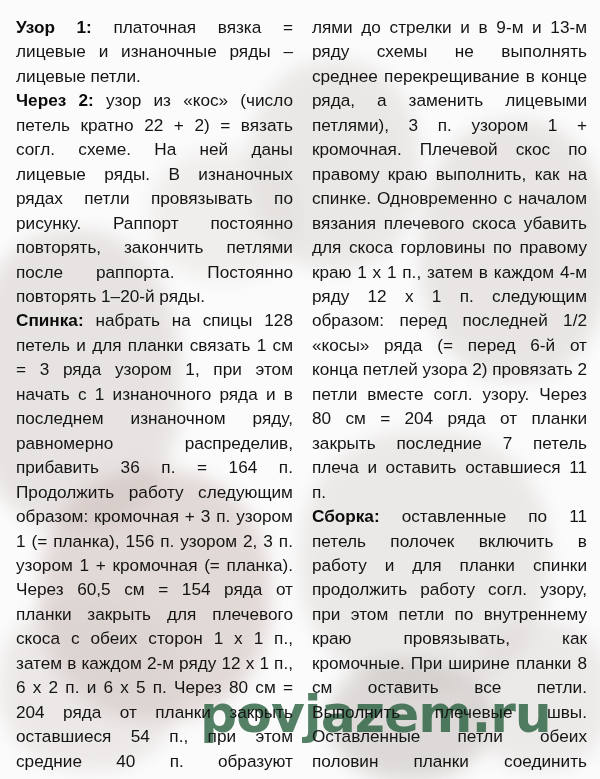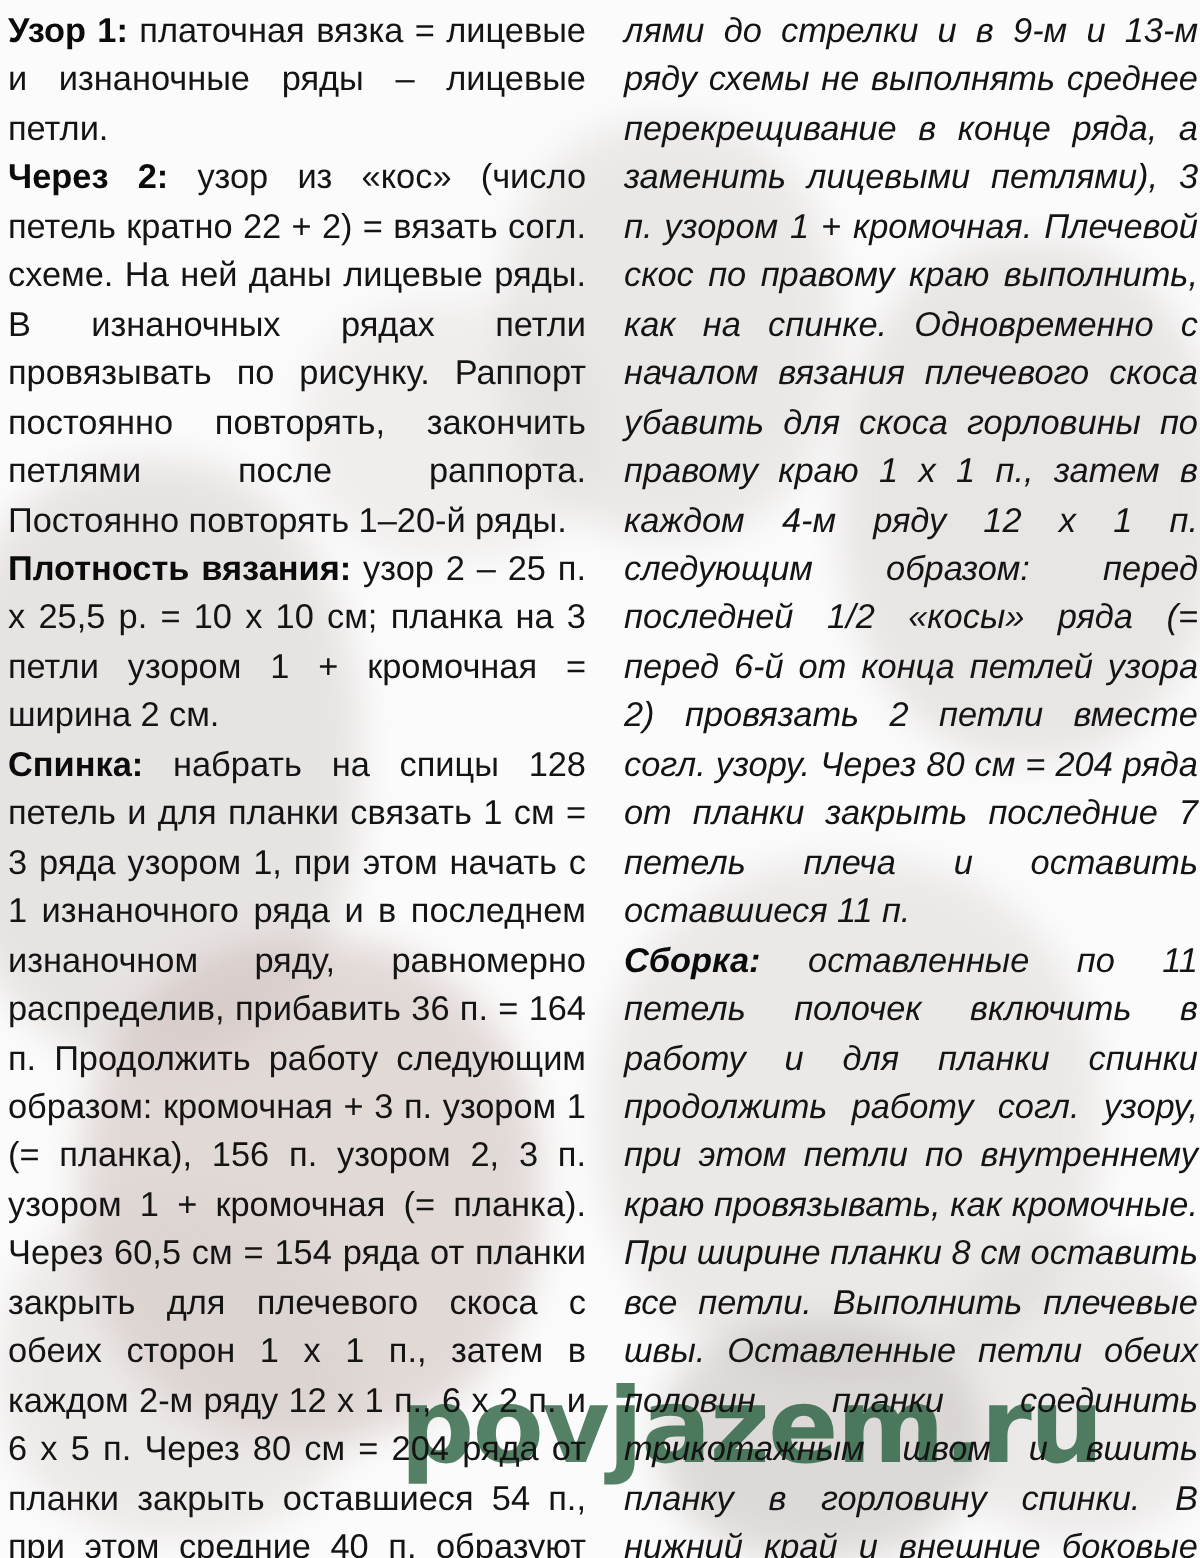--- a/index.html
+++ b/index.html
@@ -59,28 +59,28 @@
     white-space: nowrap;
   }
 
   
   .columns {
     position: absolute;
     inset: 0;
     z-index: 2;
     display: flex;
     gap: 12px;
-    padding: 0;
+    padding: 12px;
   }
   .column {
     width: 294px;
     box-sizing: border-box;
     padding: 3px 1px 0 4px;
   }
-  .column.right { padding-left: 6px; font-style: italic; }
+  .column.right { padding-left: 6px; }
 
   .para {
     margin: 0;
     color: #141414;
     font-size: 17.2px;
     line-height: 24.45px;
     text-align: justify;
     text-justify: inter-word;
     -webkit-hyphens: none;
     hyphens: none;
@@ -113,21 +113,20 @@
   <div class="watermark">povjazem.ru</div>
 
   <div class="columns">
 
     <div class="column left">
 
       <p class="para"><span class="hdr">Узор 1:</span><span> платочная вязка = лицевые и изнаночные ряды – лицевые петли.</span></p>
 
       <p class="para"><span class="hdr">Через 2:</span><span> узор из «кос» (число петель кратно 22 + 2) = вязать согл. схеме. На ней даны лицевые ряды. В изнаночных рядах петли провязывать по рисунку. Раппорт постоянно повторять, закончить петлями после раппорта. Постоянно повторять 1–20-й ряды.</span></p>
 
-      <p class="para"><span class="hdr">Плотность вязания:</span><span> узор 2 – 25 п. х 25,5 р. = 10 х 10 см; планка на 3 петли узором 1 + кромочная = ширина 2 см.</span></p>
 
       <p class="para"><span class="hdr">Спинка:</span><span> набрать на спицы 128 петель и для планки связать 1 см = 3 ряда узором 1, при этом начать с 1 изнаночного ряда и в последнем изнаночном ряду, равномерно распределив, прибавить 36 п. = 164 п. Продолжить работу следующим образом: кромочная + 3 п. узором 1 (= планка), 156 п. узором 2, 3 п. узором 1 + кромочная (= планка). Через 60,5 см = 154 ряда от планки закрыть для плечевого скоса с обеих сторон 1 х 1 п., затем в каждом 2-м ряду 12 х 1 п., 6 х 2 п. и 6 х 5 п. Через 80 см = 204 ряда от планки закрыть оставшиеся 54 п., при этом средние 40 п. образуют горловину, внешние по 7 п. – плечи.</span></p>
 
     </div>
 
     <div class="column right">
 
       <p class="para"><span class="hdr"></span><span>лями до стрелки и в 9-м и 13-м ряду схемы не выполнять среднее перекрещивание в конце ряда, а заменить лицевыми петлями), 3 п. узором 1 + кромочная. Плечевой скос по правому краю выполнить, как на спинке. Одновременно с началом вязания плечевого скоса убавить для скоса горловины по правому краю 1 х 1 п., затем в каждом 4-м ряду 12 х 1 п. следующим образом: перед последней 1/2 «косы» ряда (= перед 6-й от конца петлей узора 2) провязать 2 петли вместе согл. узору. Через 80 см = 204 ряда от планки закрыть последние 7 петель плеча и оставить оставшиеся 11 п.</span></p>
 
 

